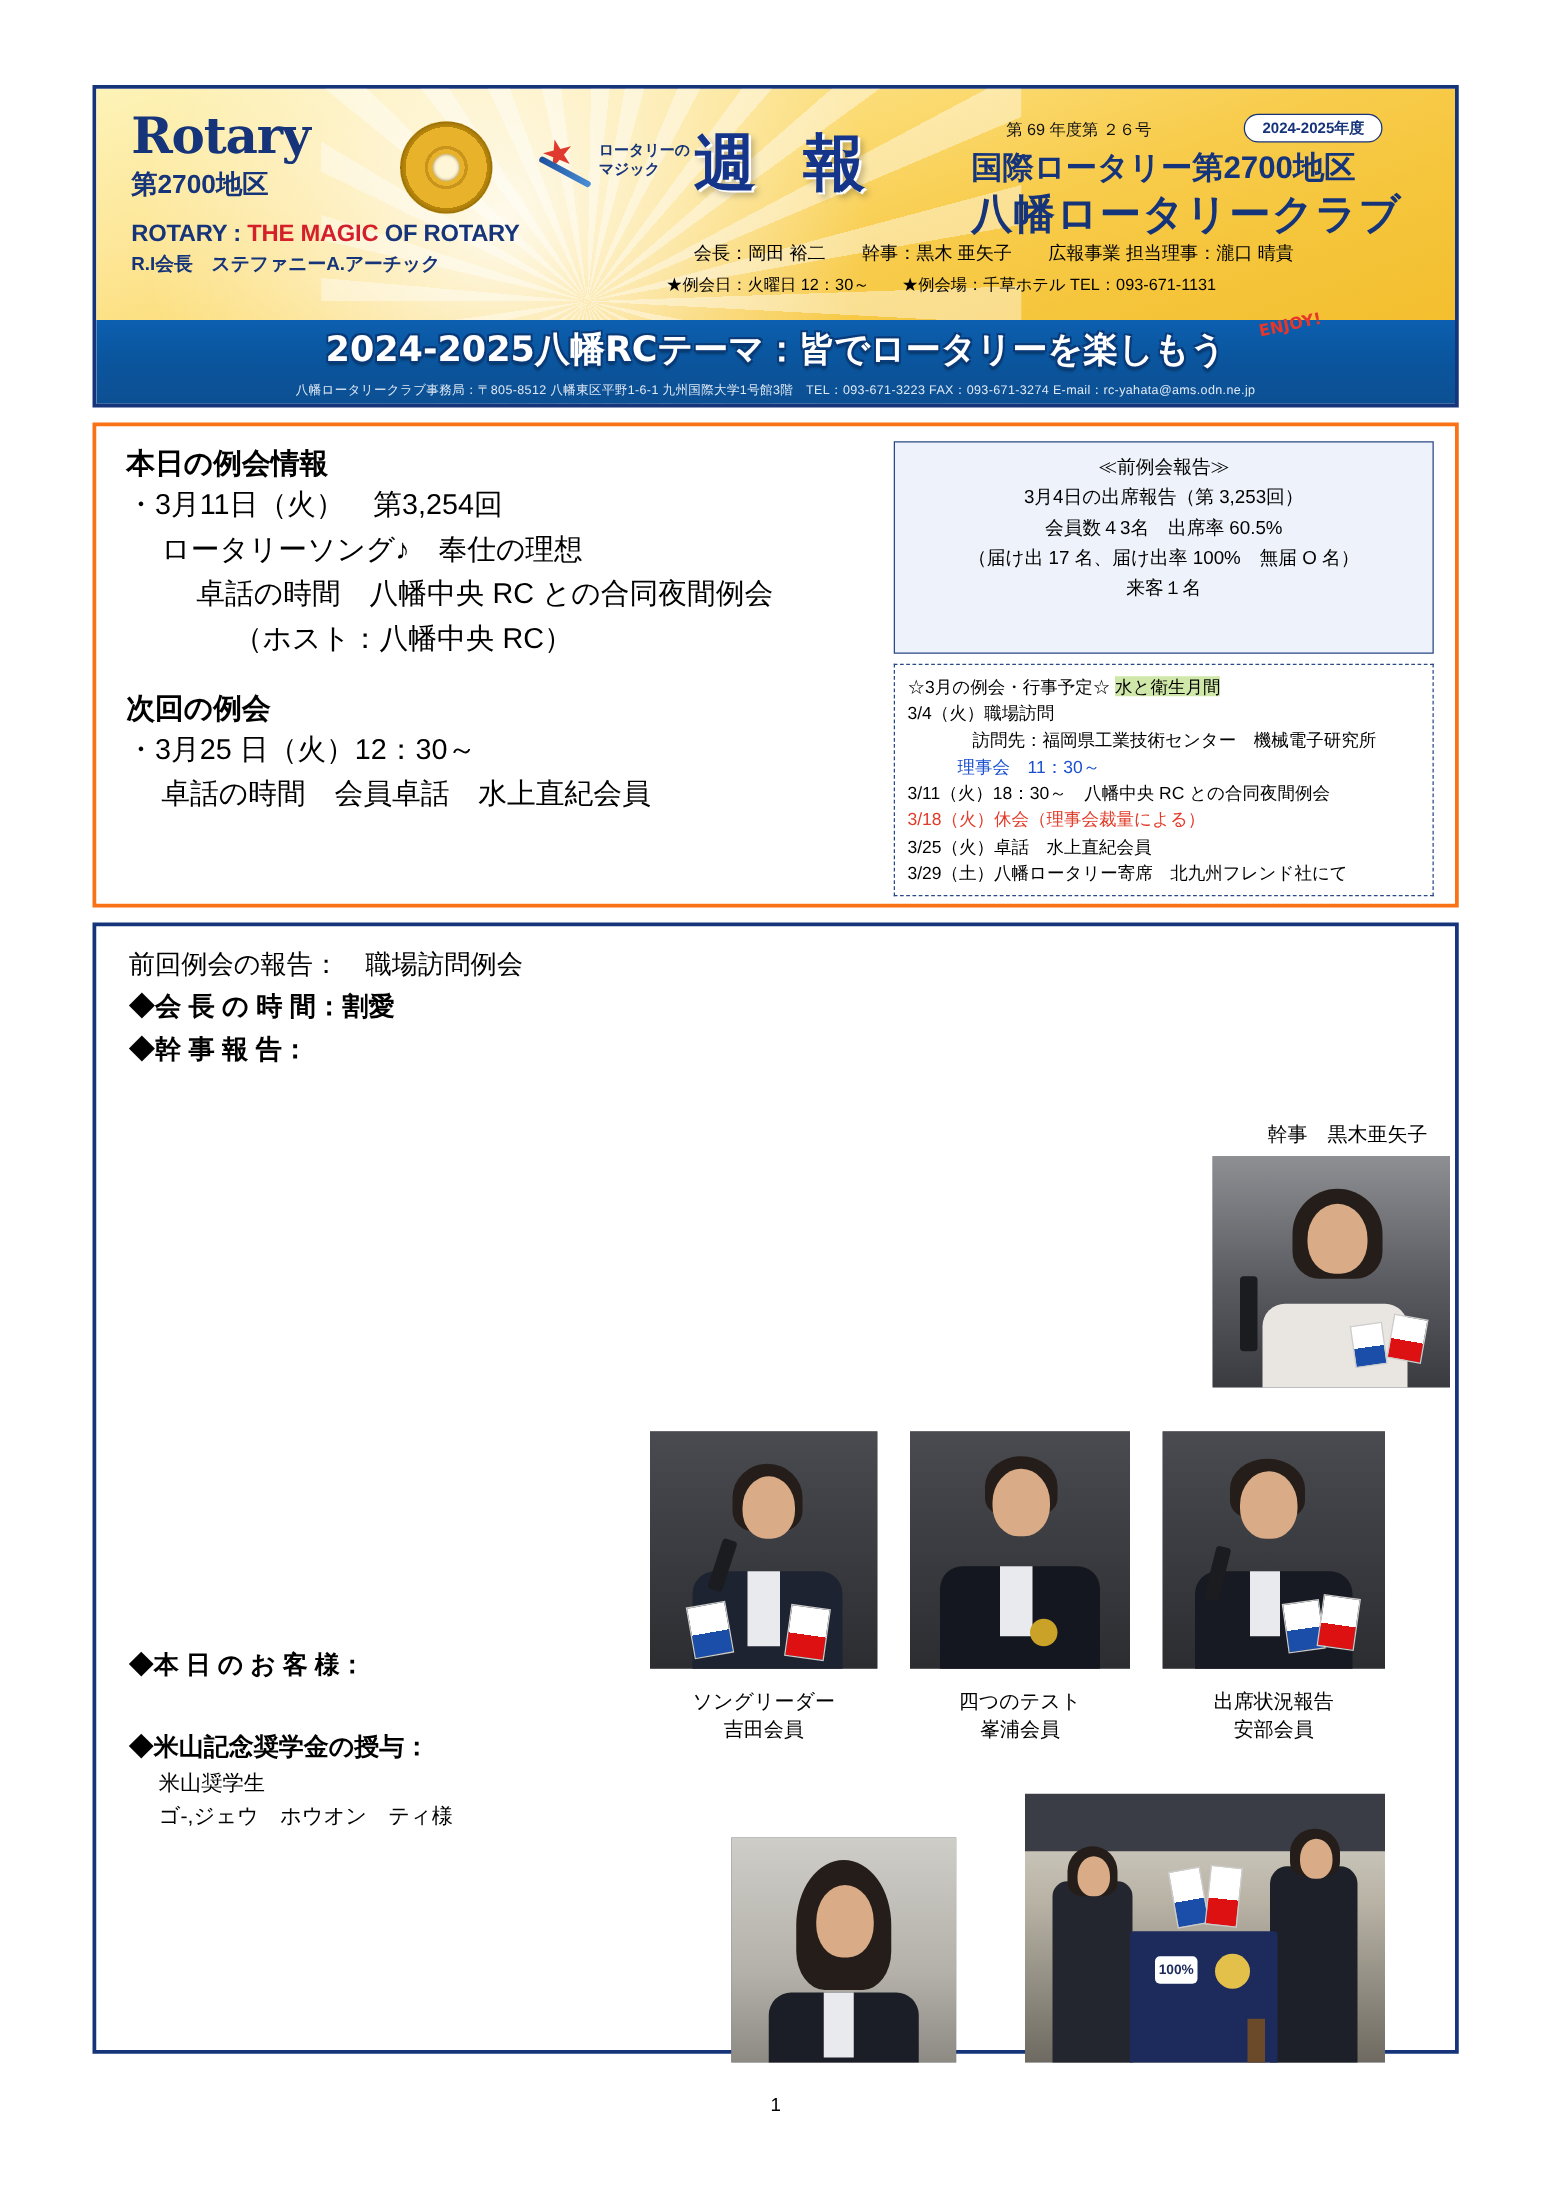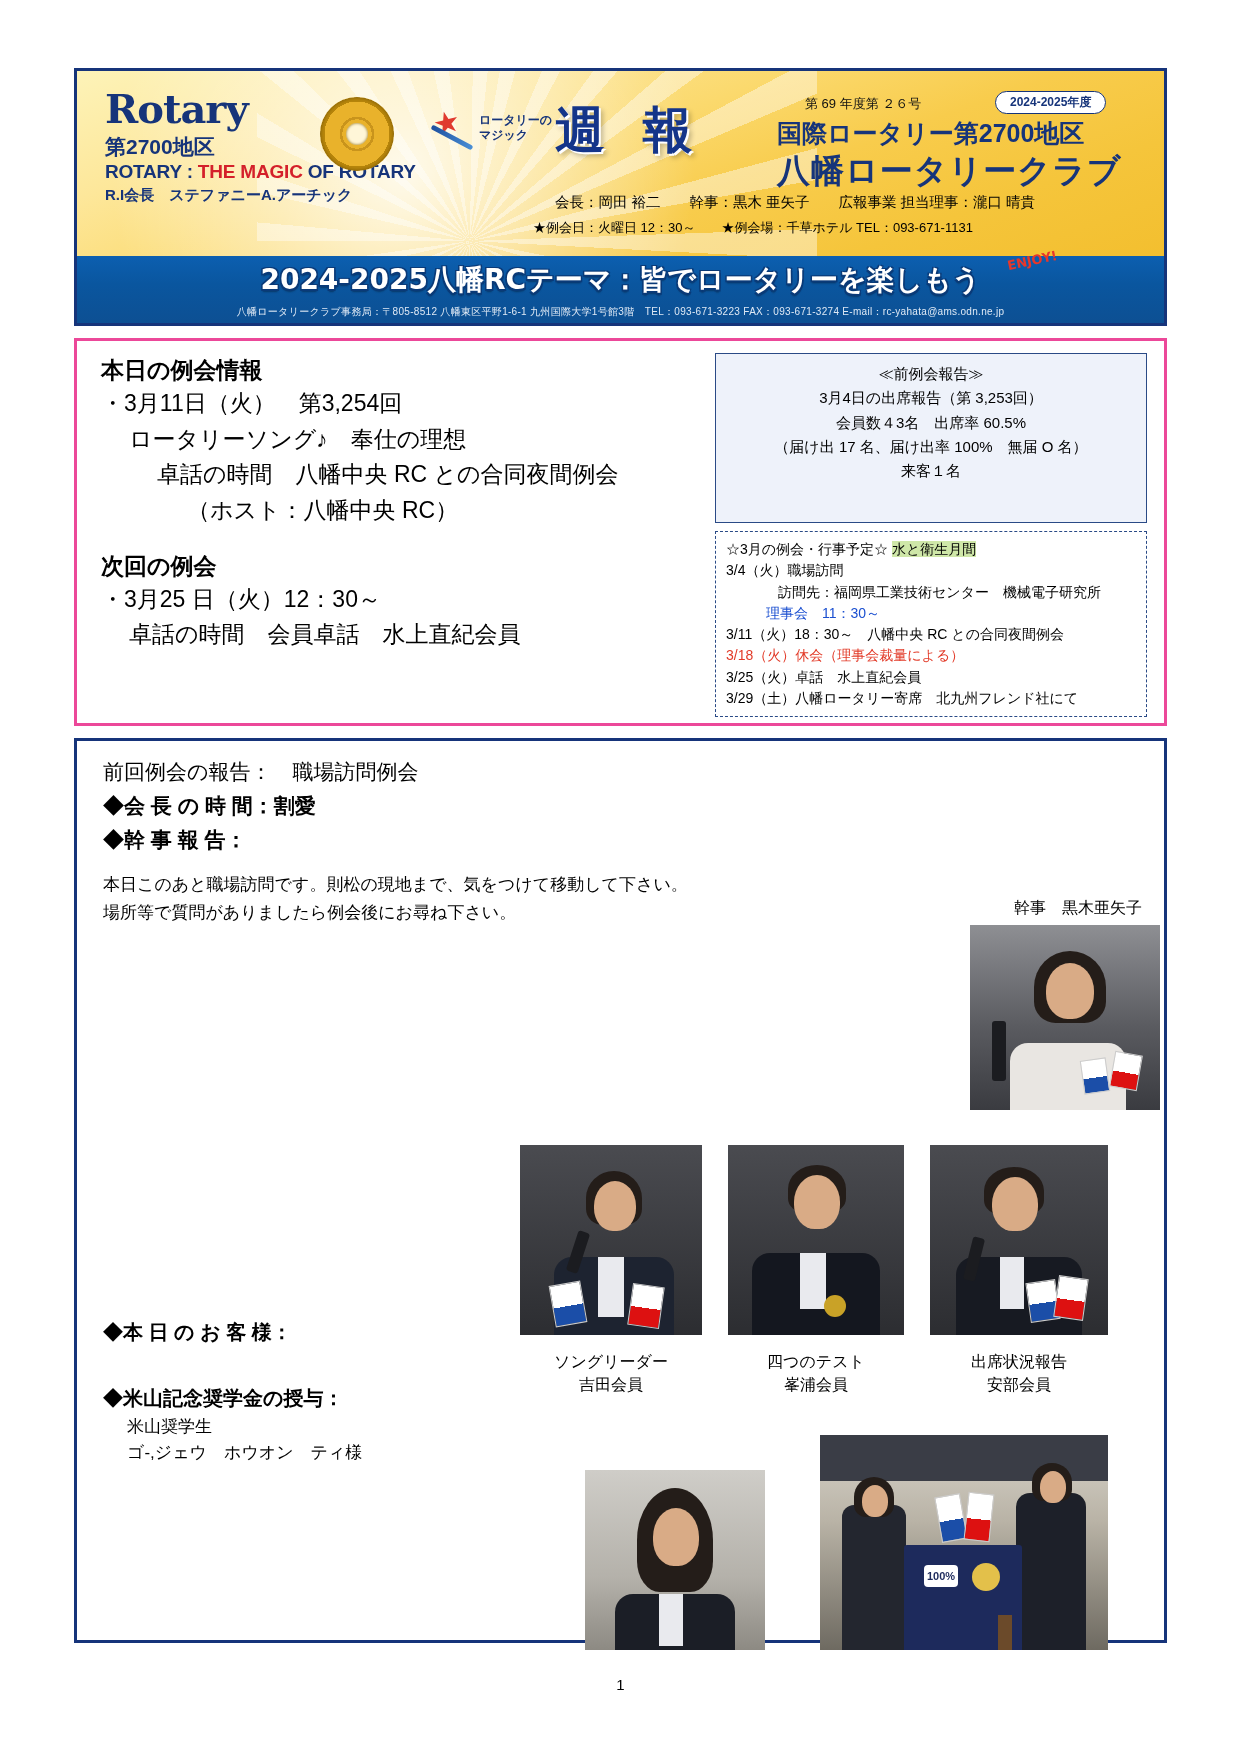--- a/index.html
+++ b/index.html
@@ -114,21 +114,21 @@
     line-height: 1;
     letter-spacing: -1px;
   }
   .rotary-dist {
     font-size: 21px;
     font-weight: bold;
     color: #16347a;
     margin-top: 4px;
   }
   .rotary-magic {
-    margin-top: 0;
+    margin-top: 16px;
     font-family: "Liberation Sans", sans-serif;
     font-size: 19px;
     font-weight: bold;
     color: #16347a;
     letter-spacing: -0.2px;
   }
   .rotary-magic .red { color: #d4202a; }
   .rotary-rip {
     margin-top: 3px;
     font-size: 15px;
@@ -249,21 +249,21 @@
     color: #000;
   }
 
   
   .box1 {
     position: absolute;
     left: 74px;
     top: 338px;
     width: 1093px;
     height: 388px;
-    border: 3px solid #ec4899;
+    border: 3px solid #f97316;
     box-sizing: border-box;
     background: #fff;
   }
   .sec-title {
     font-size: 23px;
     font-weight: bold;
   }
   .b1-left {
     position: absolute;
     left: 24px; top: 14px;
@@ -513,24 +513,20 @@
   </div>
 
   <div class="box2">
 
     <div class="b2-head">
       <div>前回例会の報告：　職場訪問例会</div>
       <div class="big">◆会 長 の 時 間：割愛</div>
       <div class="big">◆幹 事 報 告：</div>
     </div>
 
-    <div class="b2-body">
-      <div>本日このあと職場訪問です。則松の現地まで、気をつけて移動して下さい。</div>
-      <div>場所等で質問がありましたら例会後にお尋ね下さい。</div>
-    </div>
 
 
     <div class="b2-guests">
       <div>◆本 日 の お 客 様：</div>
       <div style="height:34px"></div>
       <div>◆米山記念奨学金の授与：</div>
       <div class="sub">米山奨学生</div>
       <div class="sub">ゴ-,ジェウ　ホウオン　ティ様</div>
     </div>
   </div>

